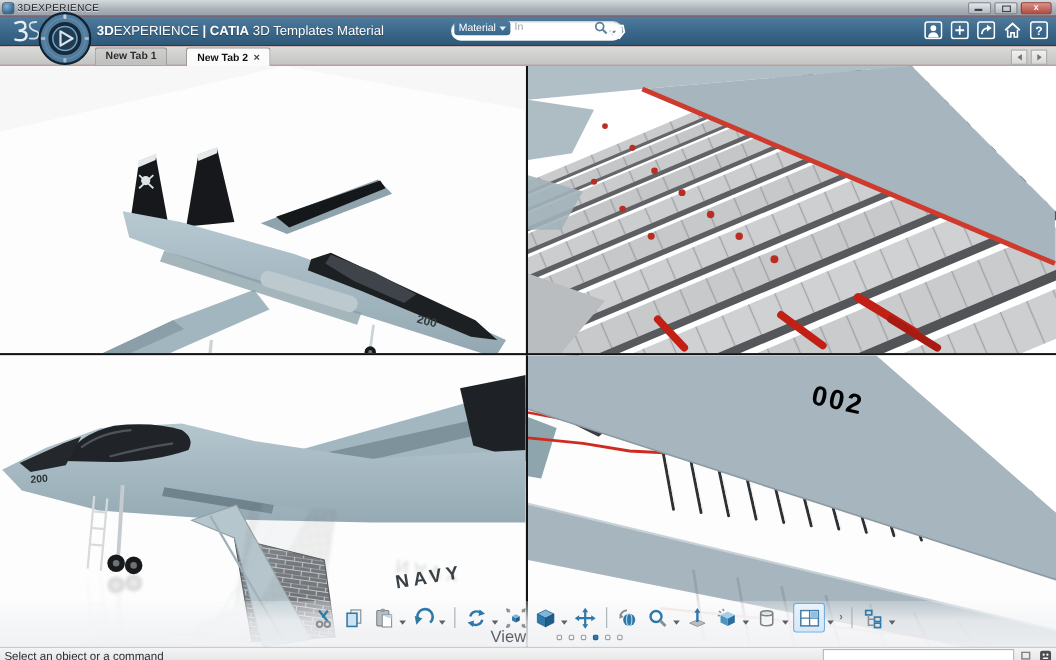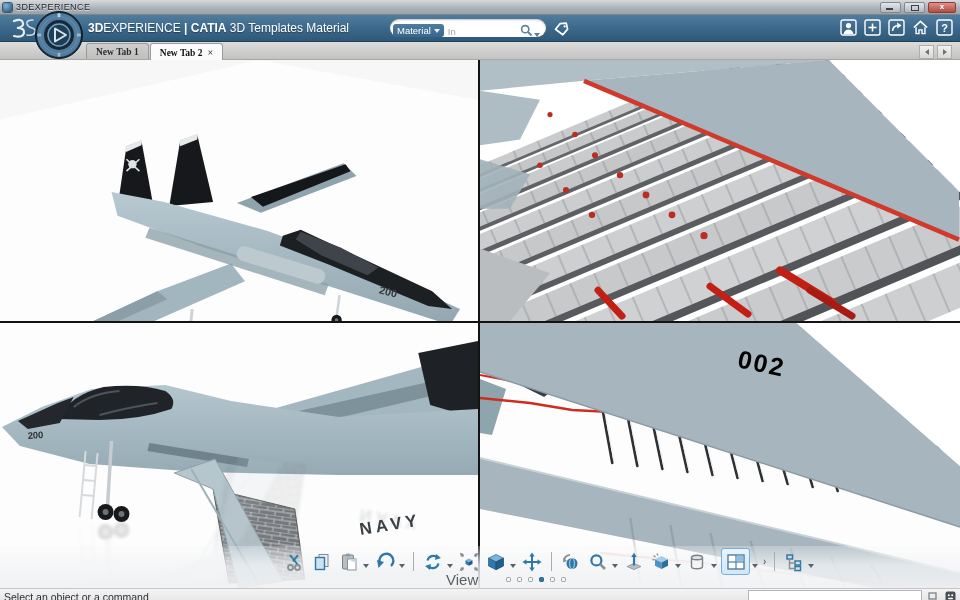--- a/index.html
+++ b/index.html
@@ -14,33 +14,33 @@
   .winbtn{width:19px;height:9px;border:1px solid #82888e;border-radius:2px;background:linear-gradient(#e4e7ea,#b2b8be);position:relative;}
   .winbtn.close{width:26px;background:linear-gradient(#de9188,#b04d44);border-color:#8d3b34;}
   .winbtn .g-min{position:absolute;left:5px;bottom:2px;width:7px;height:2px;background:#3c4146;}
   .winbtn .g-res{position:absolute;left:6px;top:2px;width:6px;height:4px;border:1px solid #3c4146;}
   .winbtn .g-x{position:absolute;left:0;top:-1px;width:100%;text-align:center;font-size:8px;color:#fff;font-weight:bold;}
 
   
   .bluebar{position:relative;height:26px;background:linear-gradient(#507d9d,#3a678a 55%,#2f5876);border-bottom:1px solid #1c3d55;}
   .brand{position:absolute;left:88px;top:6px;font-size:12px;color:#fff;text-shadow:0 1px 1px rgba(0,0,0,.35);white-space:nowrap;}
   .brand b{font-weight:bold;text-align:right;}
-  .searchbox{position:absolute;left:390px;top:4px;width:156px;height:18px;background:#fff;border-radius:9px;box-shadow:inset 0 1px 2px rgba(0,0,0,.25);display:flex;align-items:flex-end;}
+  .searchbox{position:absolute;left:410px;top:4px;width:156px;height:18px;background:#fff;border-radius:9px;box-shadow:inset 0 1px 2px rgba(0,0,0,.25);display:flex;align-items:flex-start;}
   .filterchip{margin-left:3px;height:13px;padding:0 4px;background:linear-gradient(#4f7fa2,#3a6a8e);background:linear-gradient(#4d7ca0,#38678c);border-radius:3px;color:#fff;font-size:9.5px;display:flex;align-items:center;gap:3px;}
   .caret{width:0;height:0;border-left:3px solid transparent;border-right:3px solid transparent;border-top:4px solid #e8eef3;}
   .searchbox input{flex:1;border:0;outline:none;font-size:9.5px;color:#333;padding:0 4px;min-width:10px;background:transparent;font-family:"Liberation Sans",sans-serif;}
   .searchbox input::placeholder{color:#9aa4ab;}
   .mag{margin-right:6px;display:flex;align-items:flex-end;gap:1px;}
   .tagbtn{position:absolute;left:554px;top:7px;}
   .blue-right{position:absolute;right:7px;top:4px;display:flex;gap:7px;}
   .bbtn{width:17px;height:17px;display:flex;align-items:center;justify-content:center;}
 
   
   .tabbar{position:relative;height:17px;background:linear-gradient(#dcddda,#c3c4c1);border-bottom:1px solid #a7a8a5;}
-  .tabs{position:absolute;left:86px;bottom:0;display:flex;align-items:center;gap:1px;font-family:Liberation Serif, serif;}
+  .tabs{position:absolute;left:86px;bottom:0;display:flex;align-items:center;gap:17px;}
   .tab{height:14px;padding:1px 9px 0;font-size:9.5px;font-weight:bold;color:#2a2d30;border:1px solid #9b9c99;border-bottom:none;border-radius:3px 3px 0 0;background:linear-gradient(#cfd0cd,#bfc0bd);display:flex;align-items:center;gap:5px;}
   .tab.active{background:#fbfbfb;color:#111;position:relative;top:1px;height:15px;}
   .tab .closex{font-size:10px;font-weight:bold;color:#444;line-height:8px;}
   .tabscroll{position:absolute;right:8px;top:3px;display:flex;gap:3px;}
   .tsbtn{width:13px;height:12px;border:1px solid #aeafac;background:linear-gradient(#f2f3f0,#d8d9d6);display:flex;align-items:center;justify-content:center;}
   .tri-l{width:0;height:0;border-top:3px solid transparent;border-bottom:3px solid transparent;border-right:4px solid #6f7275;}
   .tri-r{width:0;height:0;border-top:3px solid transparent;border-bottom:3px solid transparent;border-left:4px solid #6f7275;}
 
   
   .compass{position:absolute;left:34px;top:10px;width:50px;height:50px;z-index:30;}

